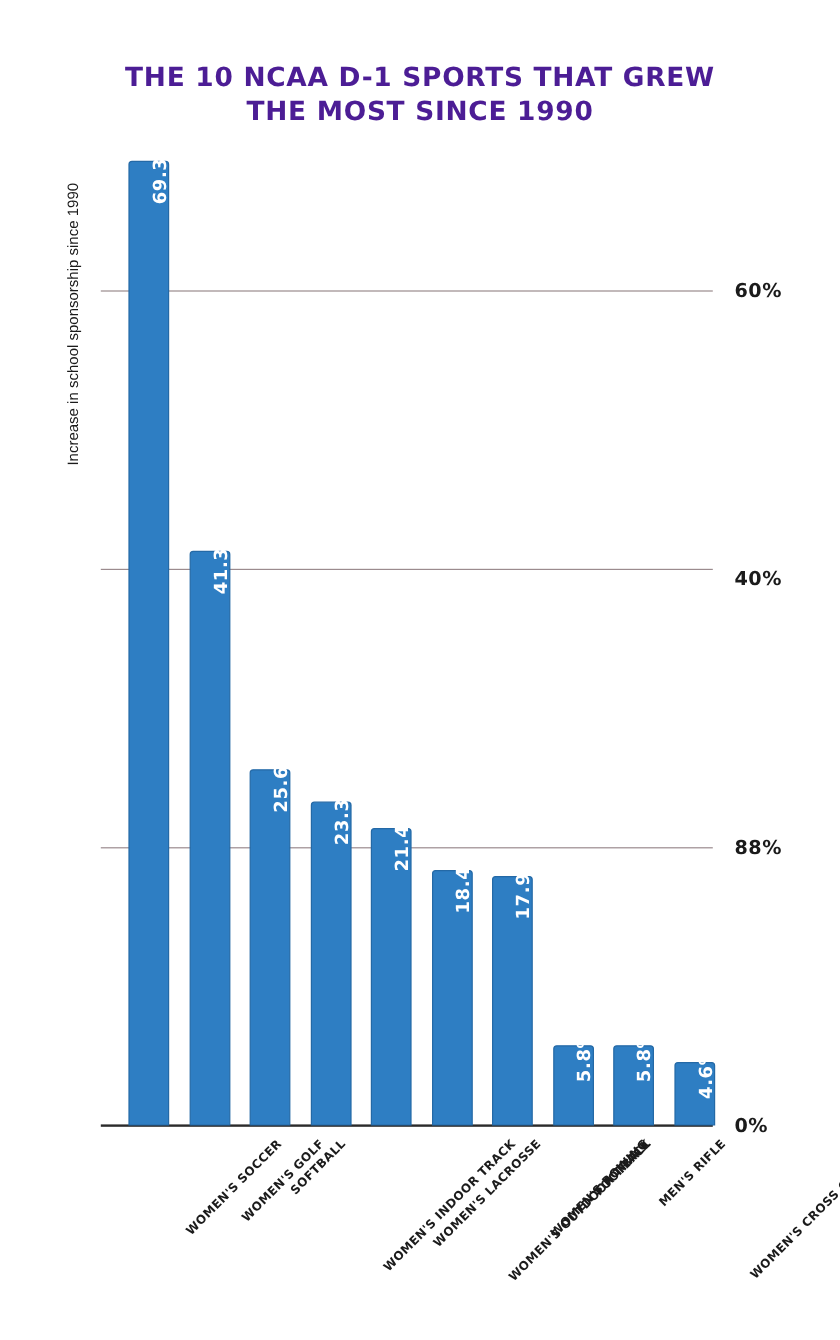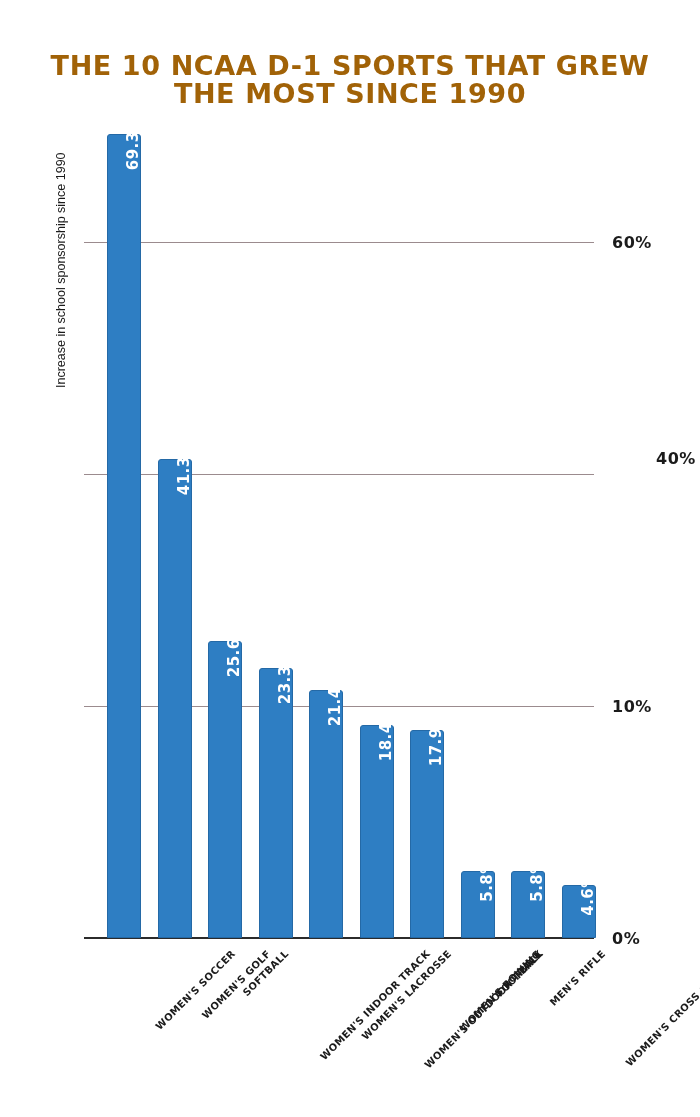--- a/index.html
+++ b/index.html
@@ -17,24 +17,24 @@
 
   
   #chart-title {
     position: absolute;
     left: 0;
     top: 52px;
     width: 700px;
     text-align: center;
     font-family: "DejaVu Sans", sans-serif;
     font-weight: bold;
-    font-size: 27px;
+    font-size: 22px;
     line-height: 28px;
     letter-spacing: 0.6px;
-    color: #a16207;
+    color: #4c1d95;
     white-space: pre-line;
   }
 
   
   
   #plot {
     position: absolute;
     left: 96px;
     top: 118px;
     width: 498px;
@@ -124,22 +124,22 @@
 
 <div id="plot">
   <div id="gridlines">
       <div class="gridline zero" style="top: 819px;"></div>
       <div class="gridline" style="top: 588px;"></div>
       <div class="gridline" style="top: 356px;"></div>
       <div class="gridline" style="top: 124px;"></div>
     </div>
   <div id="yticks">
       <div class="ytick-label" style="top: 820px;">0%</div>
-      <div class="ytick-label" style="top: 588px;">10%</div>
-      <div class="ytick-label" style="top: 340px; margin-left: 44px;">40%</div>
+      <div class="ytick-label" style="top: 588px;">88%</div>
+      <div class="ytick-label" style="top: 364px;">40%</div>
       <div class="ytick-label" style="top: 124px;">60%</div>
     </div>
   <div id="bars">
       <div class="bar" style="left: 11px; height: 803.88px; background: rgb(46, 126, 195); border-color: rgb(36, 105, 166);">
         <span class="bar-value">69.3%</span>
       </div>
       <div class="bar" style="left: 61.5px; height: 479.08px; background: rgb(46, 126, 195); border-color: rgb(36, 105, 166);">
         <span class="bar-value">41.3%</span>
       </div>
       <div class="bar" style="left: 112px; height: 296.96px; background: rgb(46, 126, 195); border-color: rgb(36, 105, 166);">

